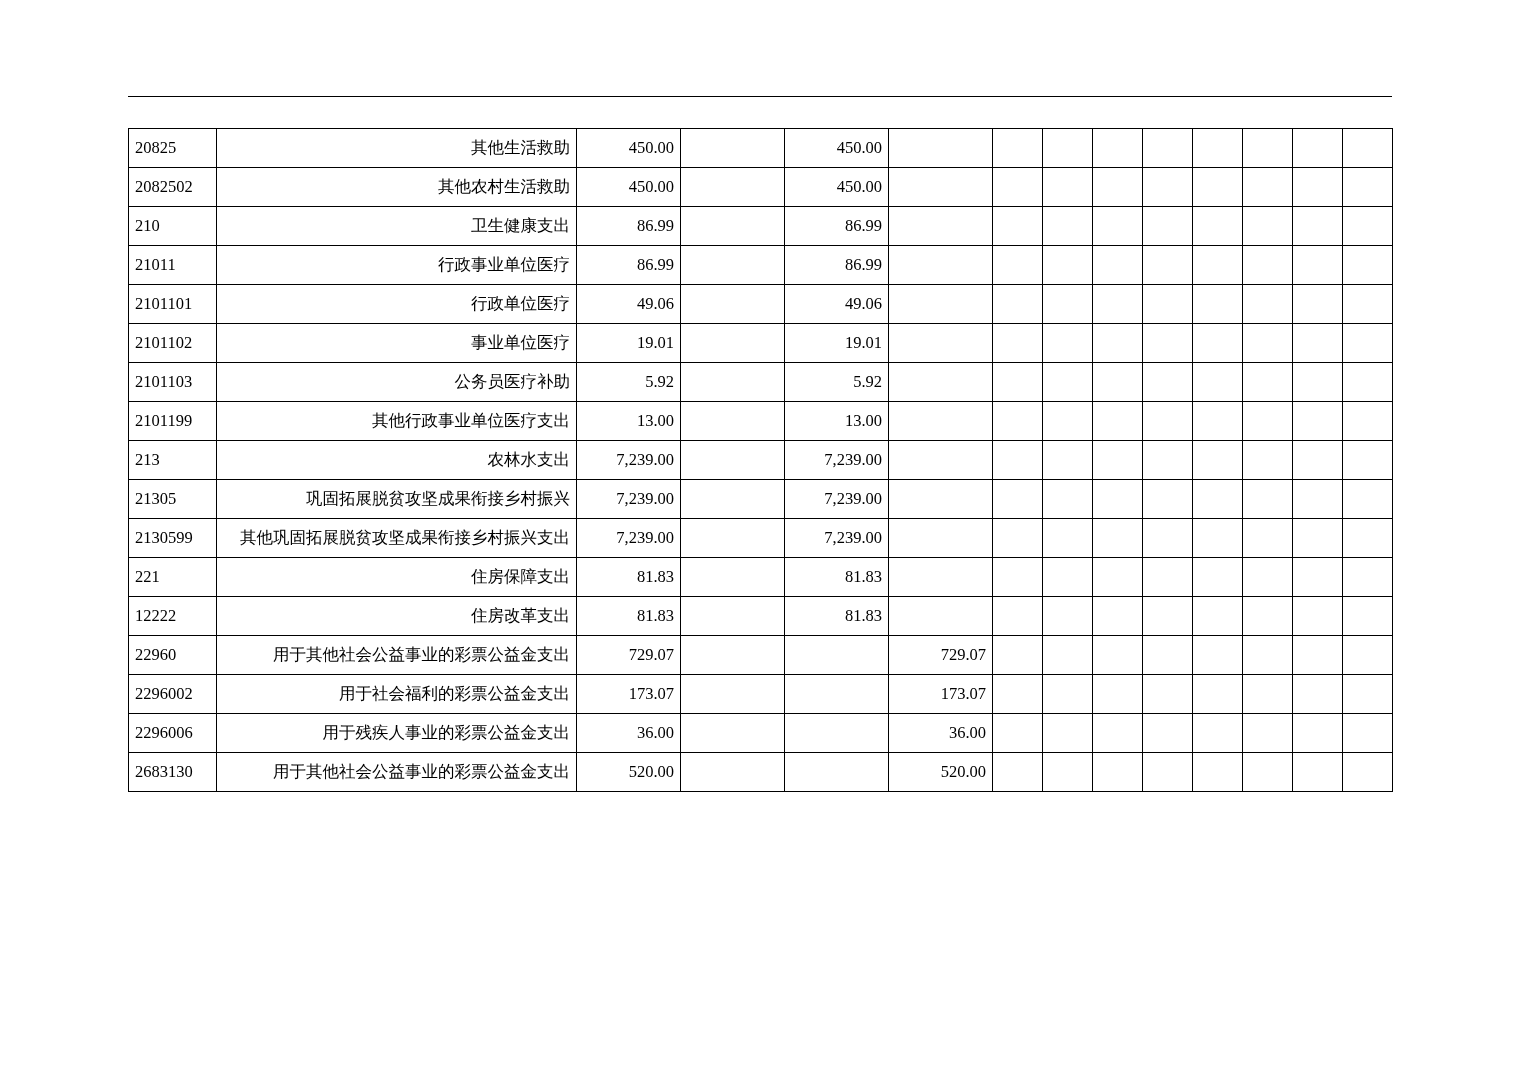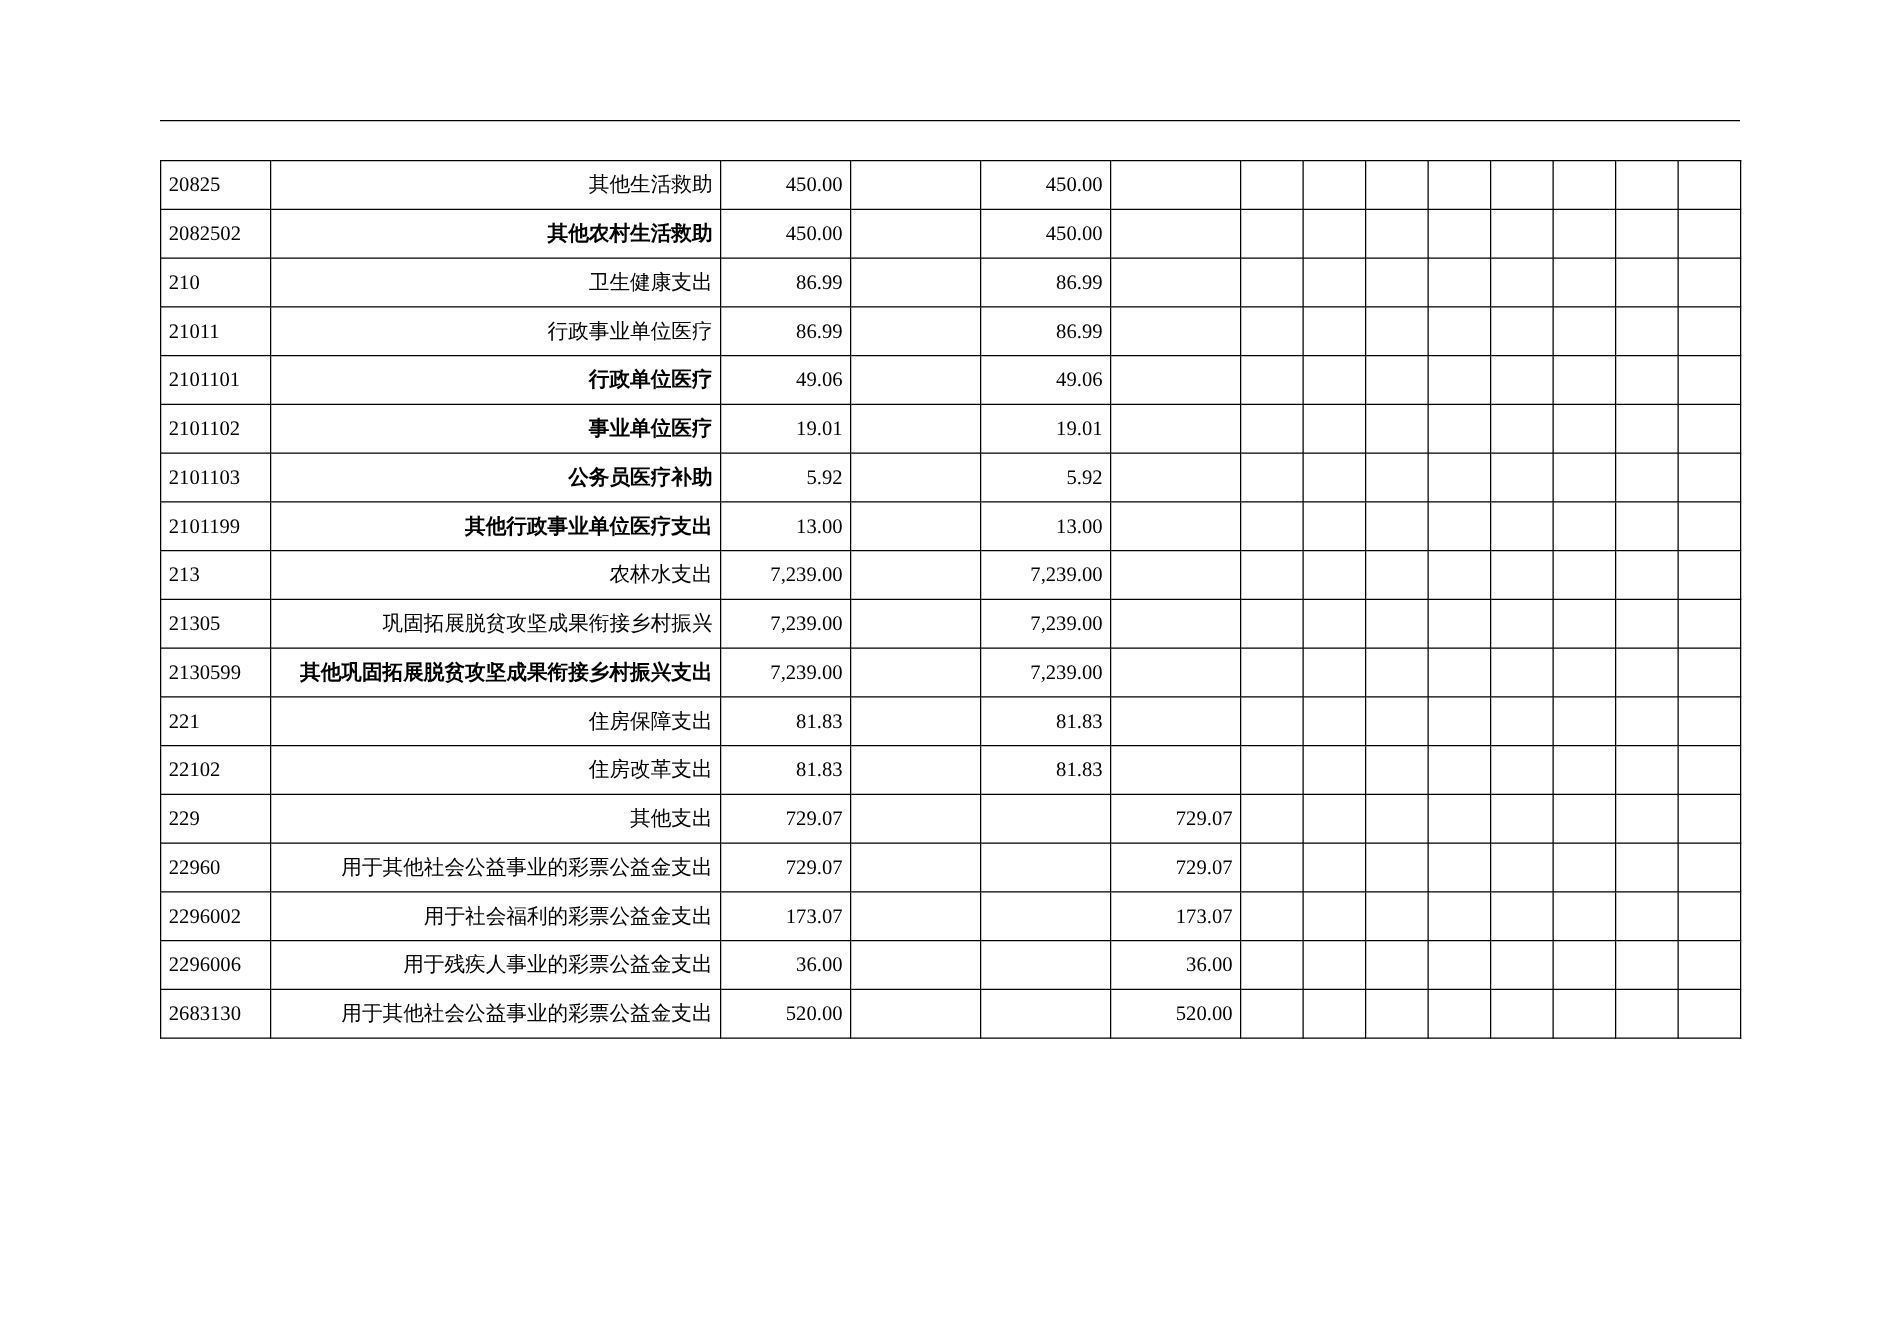--- a/index.html
+++ b/index.html
@@ -70,21 +70,21 @@
   td.blank { }
 
   
   .ind0 { padding-left: 4px; }
   .ind1 { padding-left: 16px; }
   .ind2 { padding-left: 26px; }
 
   
   .nind0 { padding-left: 4px; margin-top: 28px; }
   .nind1 { padding-left: 22px; }
-  .nind2 { padding-left: 36px; font-weight: bold; }
+  .nind2 { padding-left: 36px; }
 </style>
 </head>
 <body>
 
 <div class="page">
 
   <div class="header-rule"></div>
 
   <table class="budget">
     <colgroup>
@@ -290,42 +290,26 @@
           <td class="blank"></td>
           <td class="blank"></td>
           <td class="blank"></td>
           <td class="blank"></td>
           <td class="blank"></td>
           <td class="blank"></td>
           <td class="blank"></td>
           <td class="blank"></td>
         </tr>
         <tr>
-          <td class="code ind1">22102</td>
+          <td class="code ind1">12222</td>
           <td class="name nind1">住房改革支出</td>
           <td class="num">81.83</td>
           <td class="num"></td>
           <td class="num">81.83</td>
           <td class="num"></td>
-          <td class="blank"></td>
-          <td class="blank"></td>
-          <td class="blank"></td>
-          <td class="blank"></td>
-          <td class="blank"></td>
-          <td class="blank"></td>
-          <td class="blank"></td>
-          <td class="blank"></td>
-        </tr>
-        <tr>
-          <td class="code ind0">229</td>
-          <td class="name nind0">其他支出</td>
-          <td class="num">729.07</td>
-          <td class="num"></td>
-          <td class="num"></td>
-          <td class="num">729.07</td>
           <td class="blank"></td>
           <td class="blank"></td>
           <td class="blank"></td>
           <td class="blank"></td>
           <td class="blank"></td>
           <td class="blank"></td>
           <td class="blank"></td>
           <td class="blank"></td>
         </tr>
         <tr>

